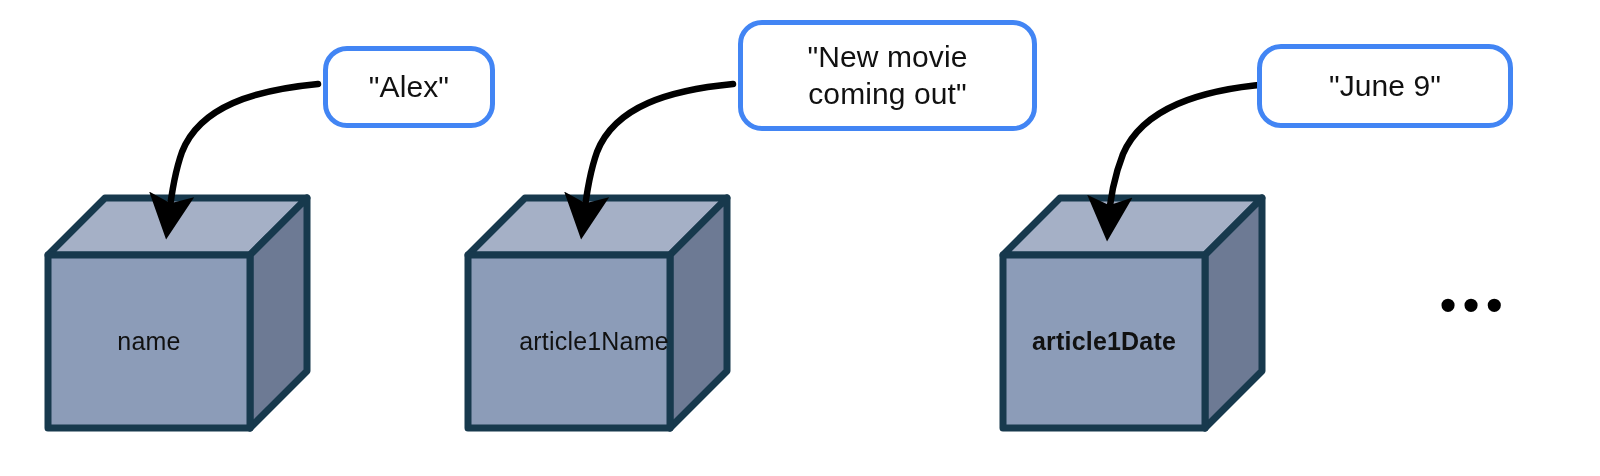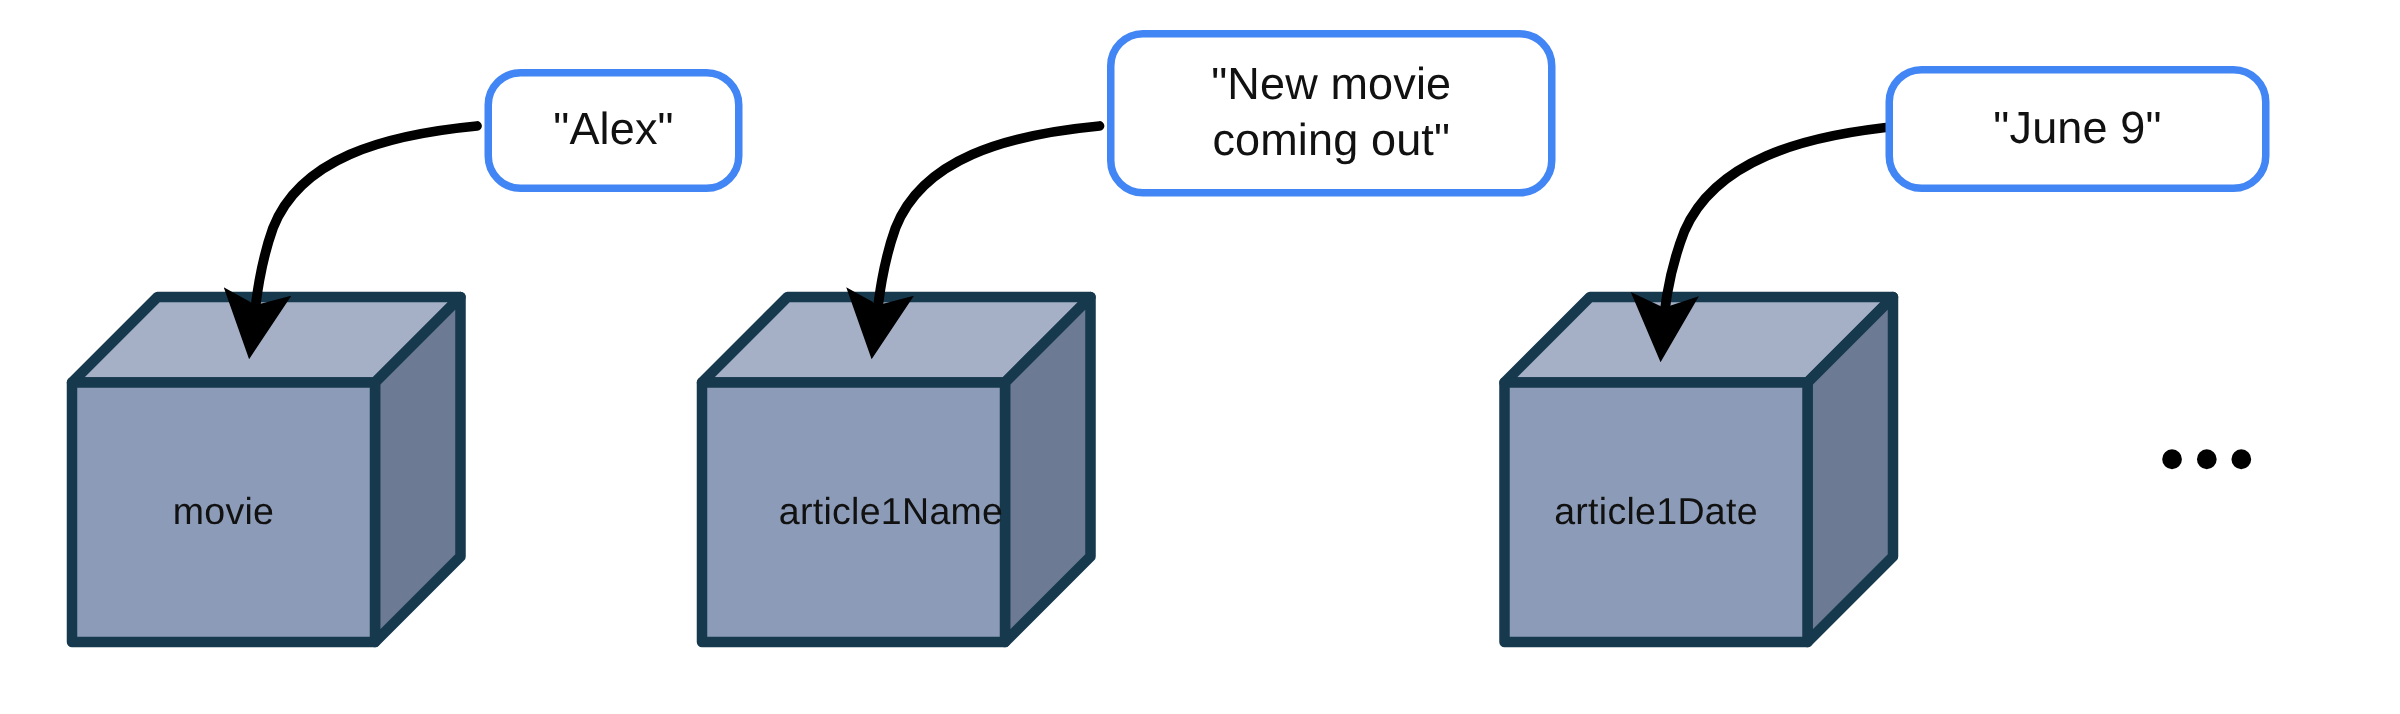--- a/index.html
+++ b/index.html
@@ -98,25 +98,25 @@
       <rect x="1003" y="255" width="202" height="173" fill="#8c9cb8" stroke="#17394d" stroke-width="7" stroke-linejoin="round"></rect>
     </g>
 
     <path d="M 318 84 C 255 90 200 106 182 152 C 172 180 170 208 168 224" fill="none" stroke="#000000" stroke-width="6.5" stroke-linecap="round" marker-end="url(#arrowhead)"></path>
 
     <path d="M 733 84 C 670 90 615 106 597 152 C 587 180 585 208 583 224" fill="none" stroke="#000000" stroke-width="6.5" stroke-linecap="round" marker-end="url(#arrowhead)"></path>
 
     <path d="M 1268 84 C 1200 90 1143 108 1123 154 C 1112 182 1109 210 1108 226" fill="none" stroke="#000000" stroke-width="6.5" stroke-linecap="round" marker-end="url(#arrowhead)"></path>
   </svg>
 
-  <div class="cube-label" style="left:48px; top:255px; width:202px; height:173px;">movie</div>
+  <div class="cube-label" style="left:48px; top:255px; width:202px; height:173px;">name</div>
 
   <div class="cube-label" style="left:493px; top:255px; width:202px; height:173px;">article1Name</div>
 
-  <div class="cube-label" style="left:1003px; top:255px; width:202px; height:173px;">article1Date</div>
+  <div class="cube-label" style="left:1003px; top:255px; width:202px; height:173px;font-weight:bold;">article1Date</div>
 
   <div class="bubble" style="left:323px; top:46px; width:172px; height:82px;">"Alex"</div>
 
   <div class="bubble" style="left:738px; top:20px; width:299px; height:111px;">"New movie
 coming out"</div>
 
   <div class="bubble" style="left:1257px; top:44px; width:256px; height:84px;">"June 9"</div>
 
   <div class="ellipsis" style="left:1440px; top:282px;">•••</div>
 

